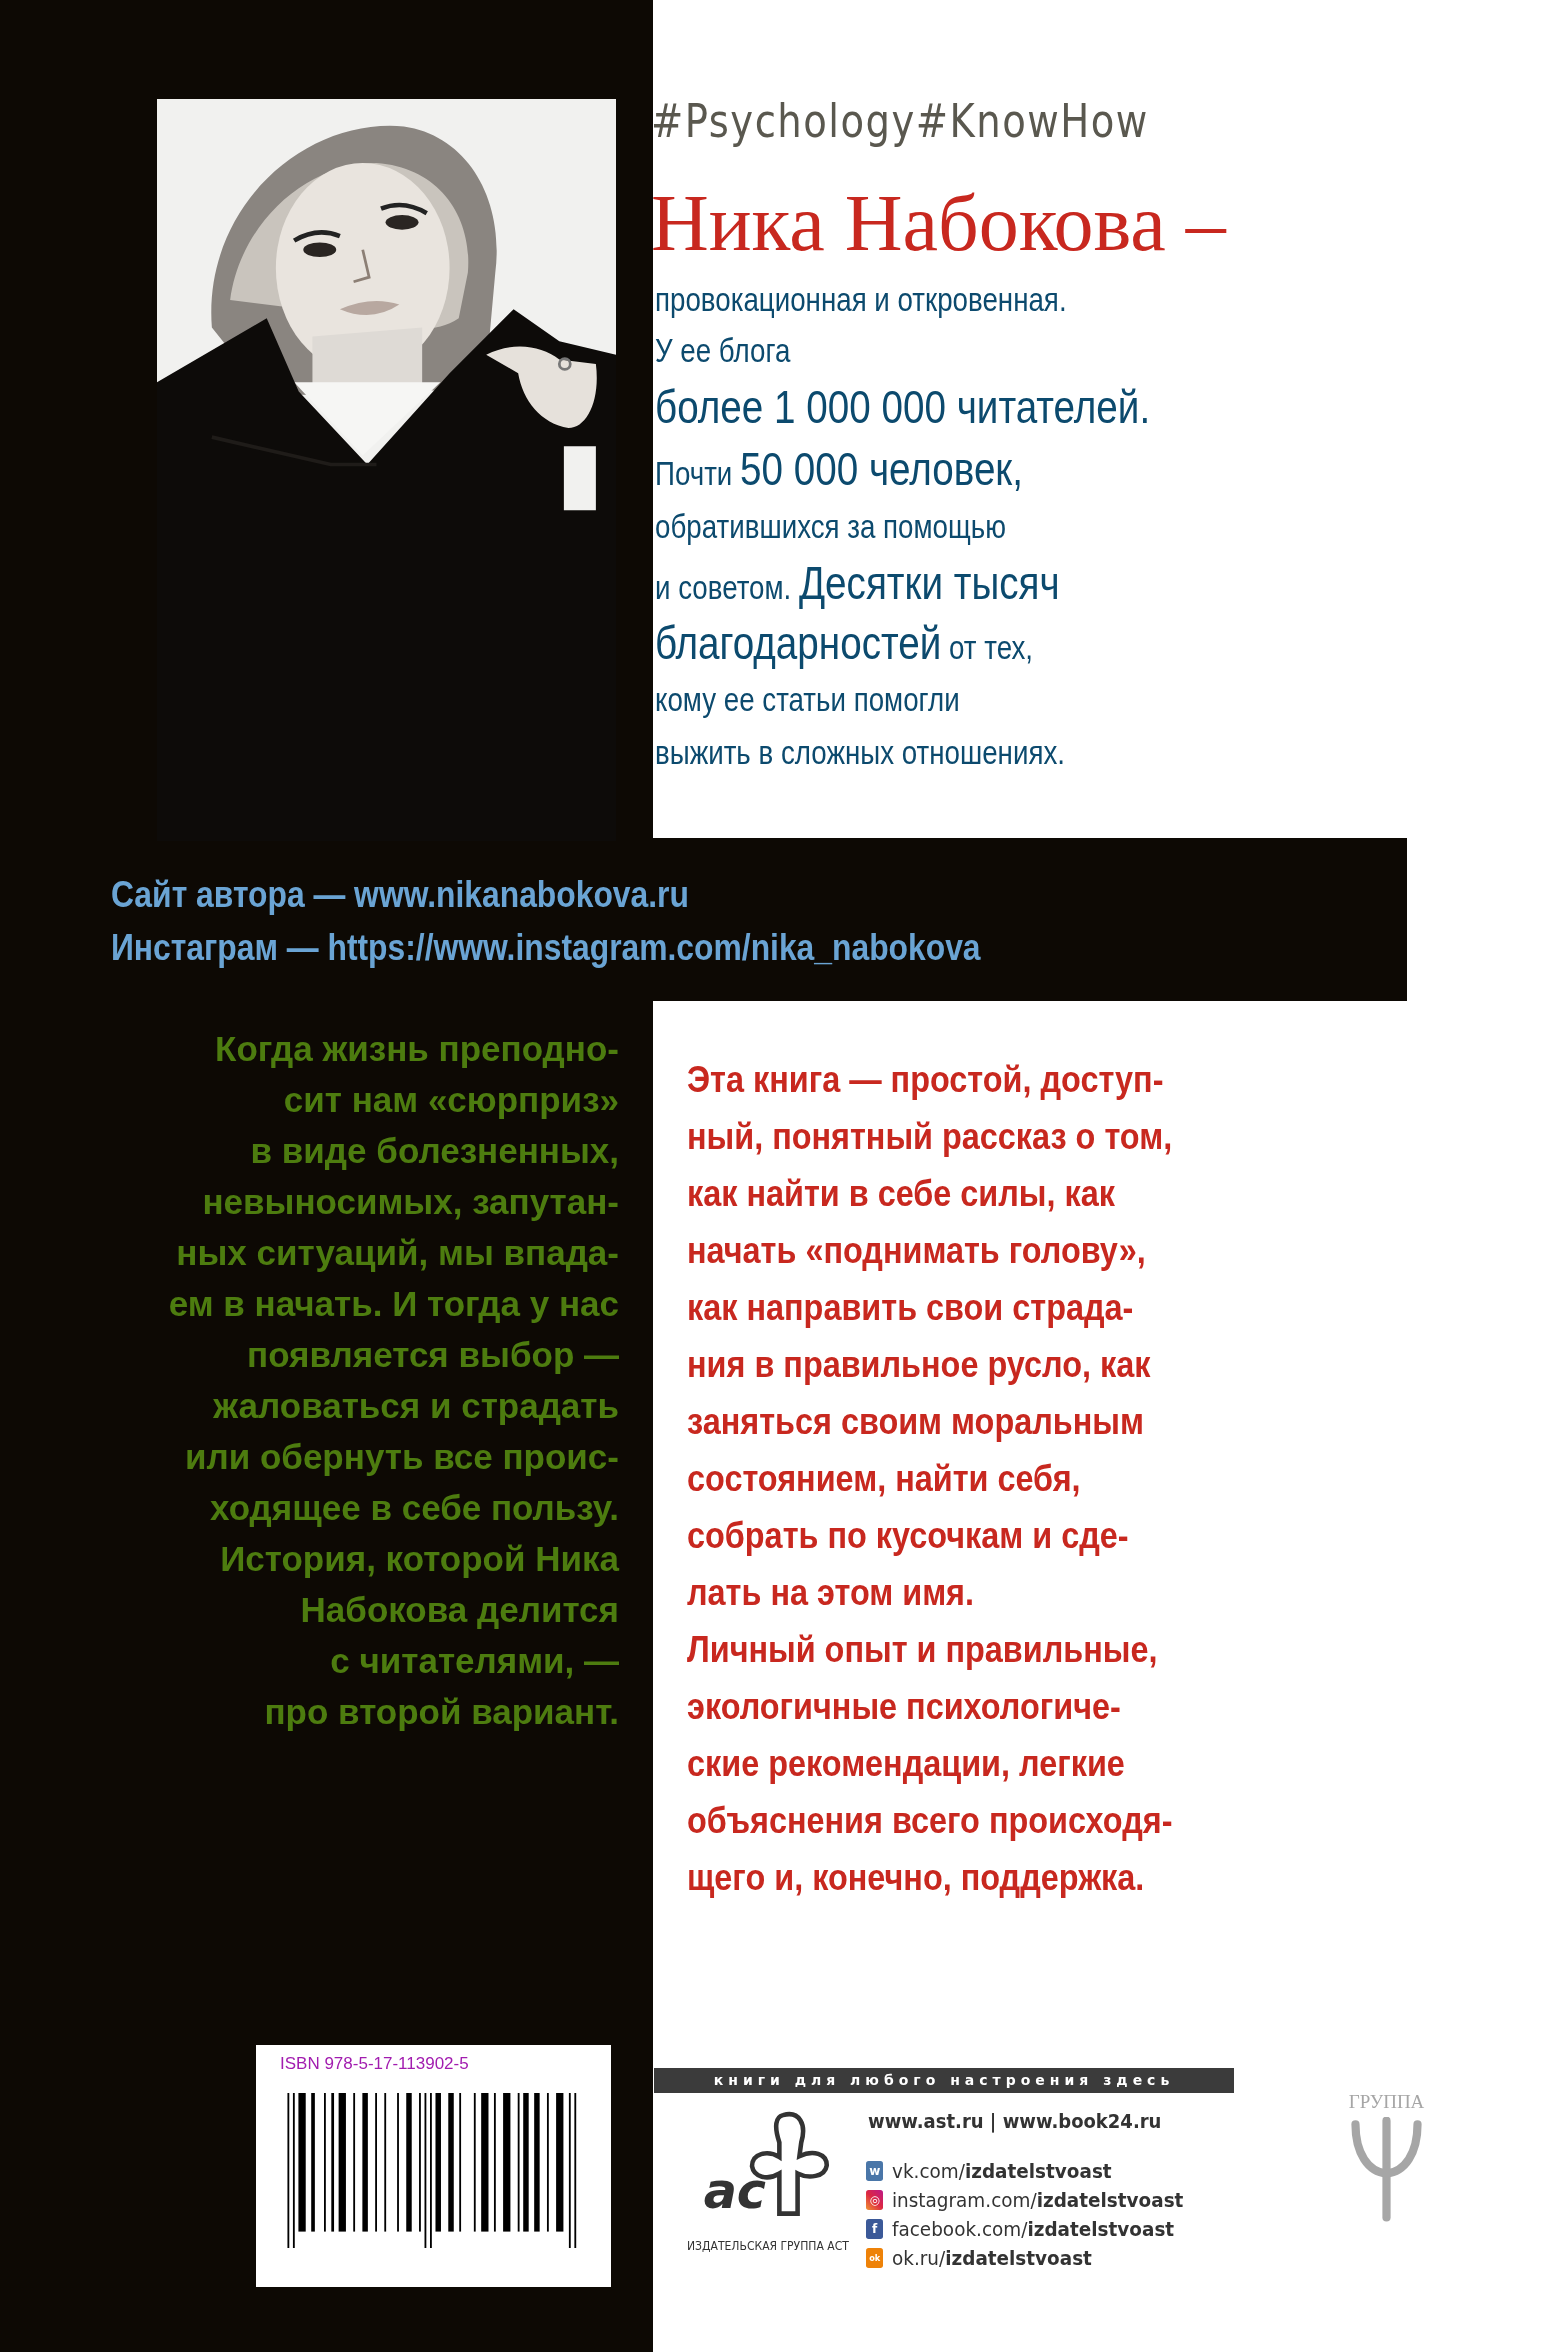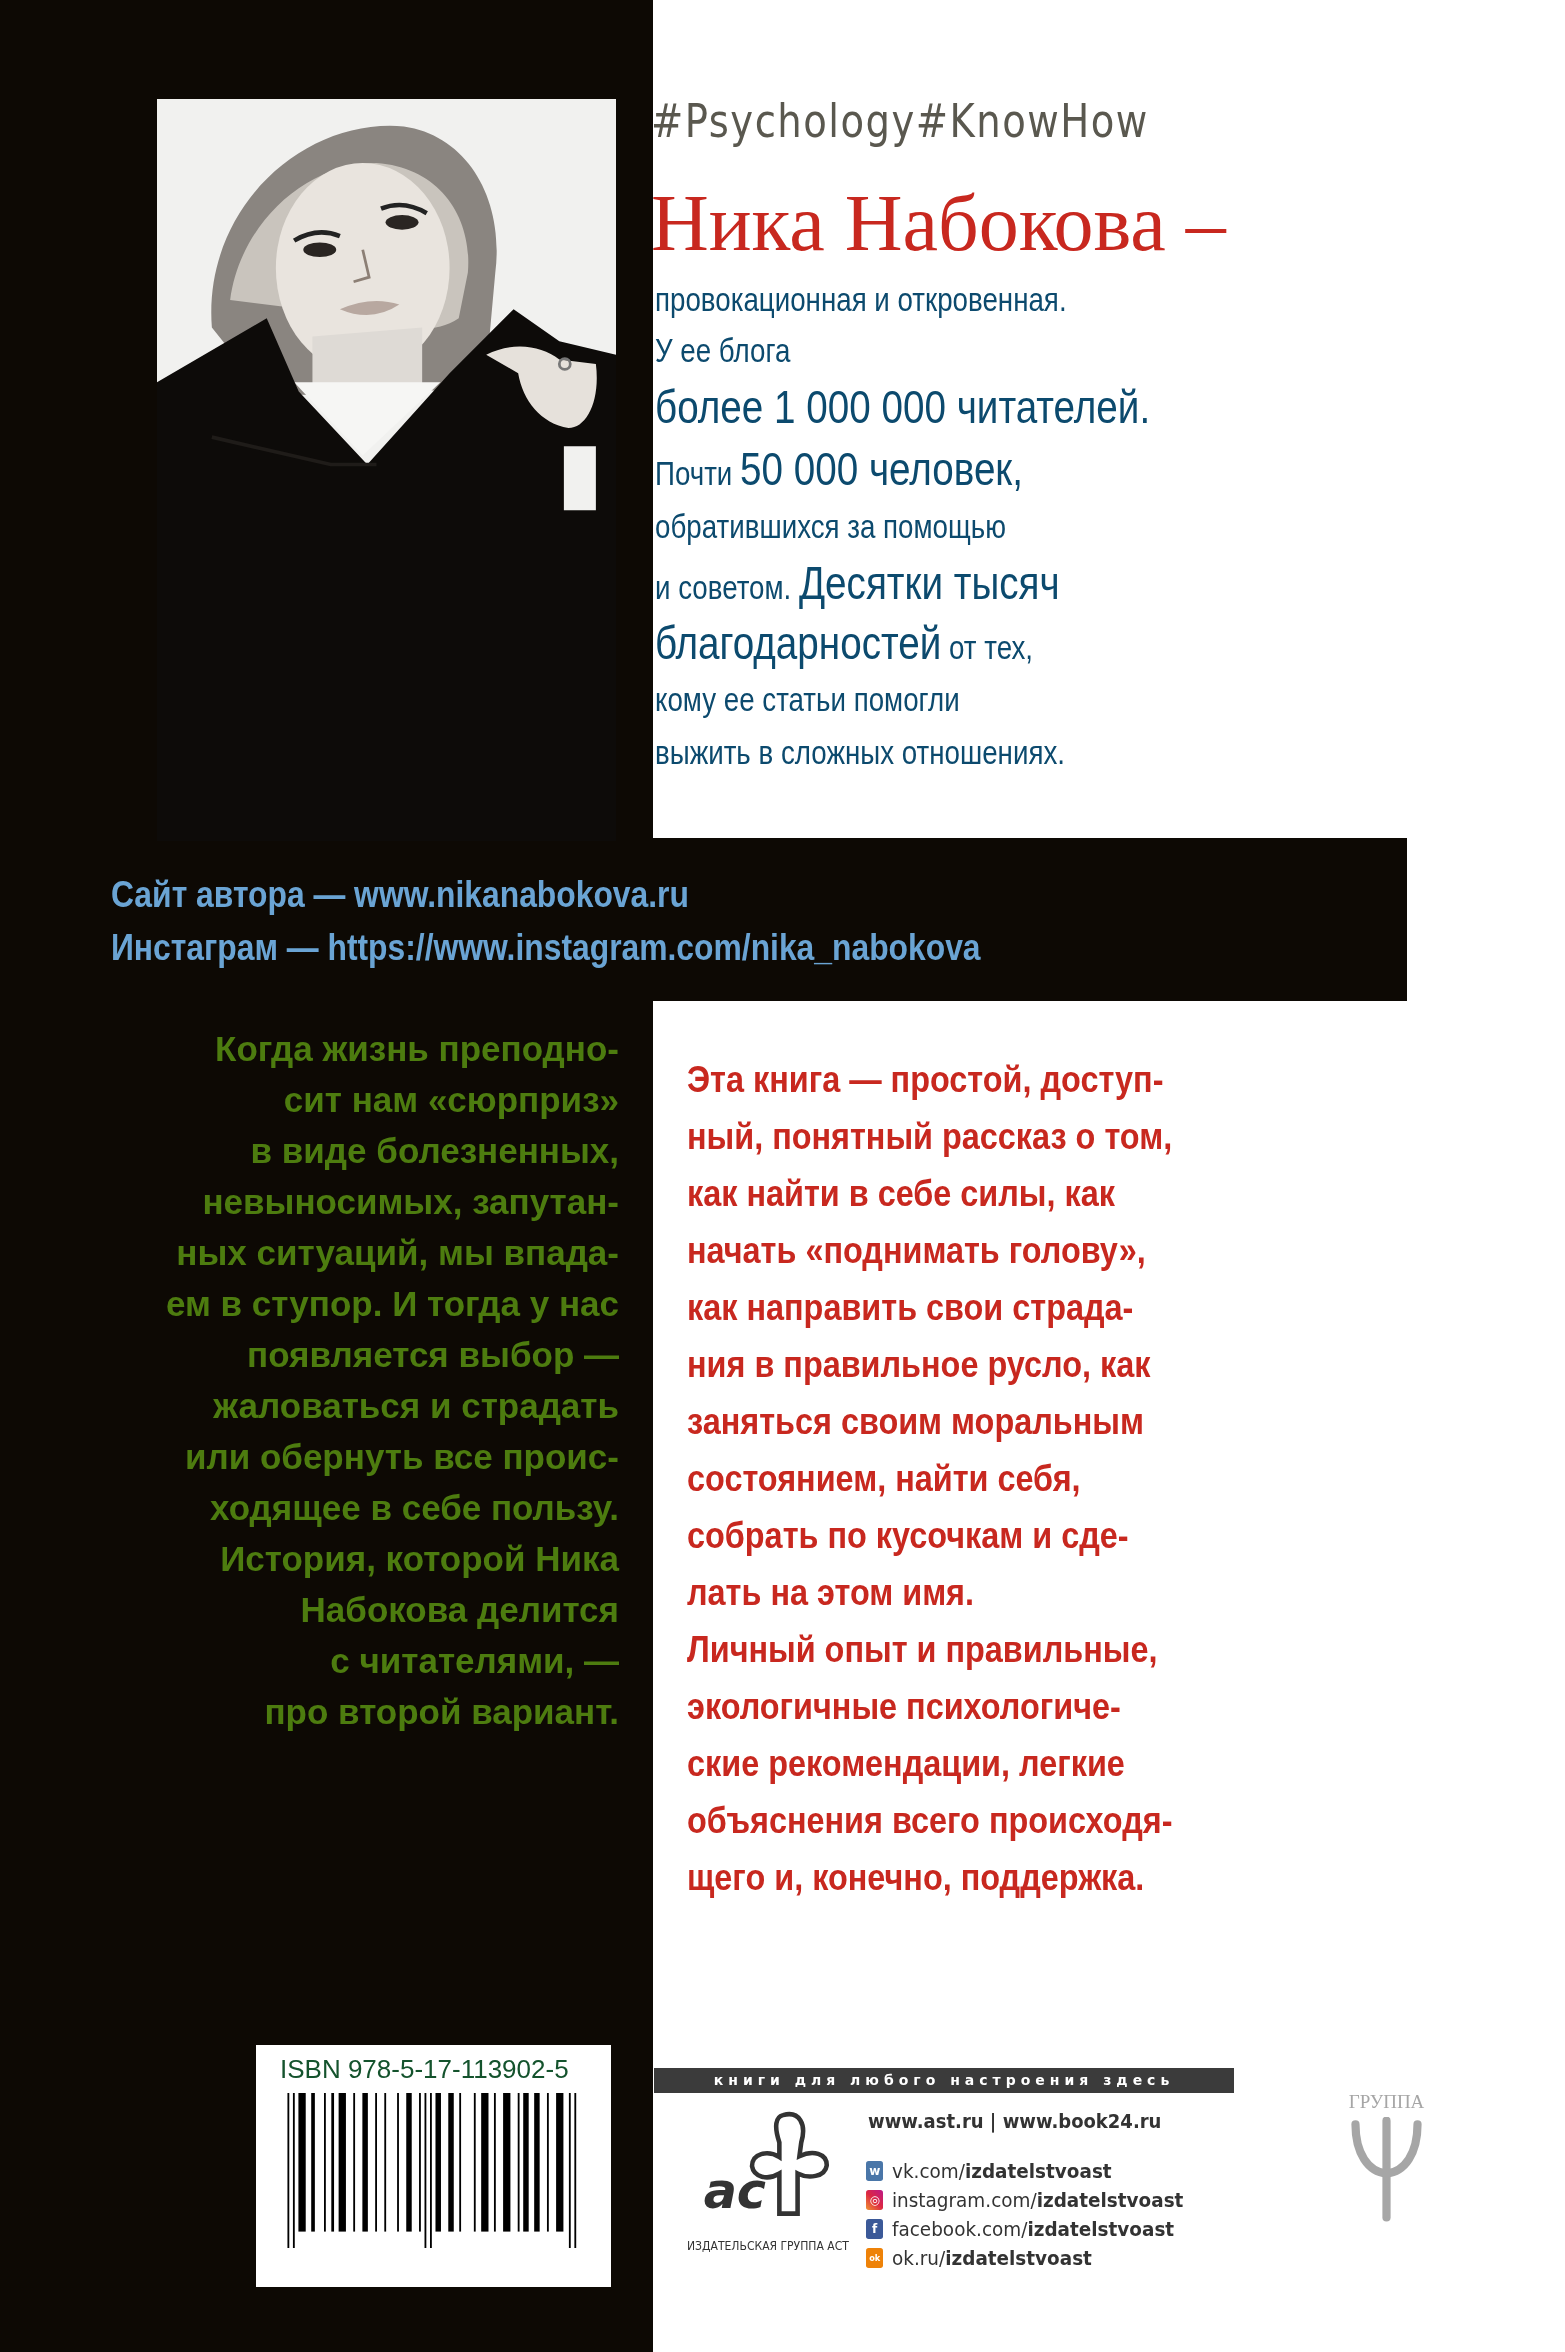--- a/index.html
+++ b/index.html
@@ -32,21 +32,21 @@
     .left-blurb { position: absolute; left: 101px; top: 1023px; width: 518px; color: #4d7c0f; font-weight: bold;
                   font-family: "Liberation Sans", sans-serif; font-size: 35px; line-height: 51px; text-align: right; }
     .left-blurb .line { display: block; white-space: nowrap; }
 
     .right-blurb { position: absolute; left: 687px; top: 1051px; color: #c8281f; font-weight: bold;
                    font-family: "Liberation Sans", sans-serif; font-size: 36px; line-height: 57px; white-space: nowrap; }
     .right-blurb .line { display: block; transform: scaleX(0.9); transform-origin: left center; }
 
     
     .barcode-box { position: absolute; left: 256px; top: 2045px; width: 355px; height: 242px; background: #fff; }
-    .isbn { position: absolute; left: 24px; top: 9.1px; font-family: "Liberation Sans", sans-serif; font-size: 26px; color: #14532d; white-space: nowrap; }
+    .isbn { position: absolute; left: 24px; top: 9.1px; font-family: "Liberation Sans", sans-serif; font-size: 17px; color: #a21caf; white-space: nowrap; }
     .bars { position: absolute; left: 14.6px; top: 48px; width: 318px; height: 155px; }
     .ean { position: absolute; left: 0px; top: 183px; width: 355px; font-family: "Liberation Sans", sans-serif; font-size: 41px;
            color: #111; white-space: nowrap; letter-spacing: 0.9px; padding-left: 9.1px; }
 
     
     .tagline { position: absolute; left: 654px; top: 2068px; width: 580px; height: 25px; background: #3b3b3b; color: #fff;
                font-family: "DejaVu Sans", sans-serif; font-weight: bold; font-size: 14px; letter-spacing: 5px;
                line-height: 25px; text-align: center; white-space: nowrap; }
     .ast-logo { position: absolute; left: 699px; top: 2106px; width: 137px; height: 114px; }
     .ast-caption { position: absolute; left: 687px; top: 2239px; font-family: "DejaVu Sans", sans-serif; font-size: 12.3px; color: #333;
@@ -117,21 +117,21 @@
   <span class="line">Сайт автора — www.nikanabokova.ru</span>
   <span class="line">Инстаграм —  https://www.instagram.com/nika_nabokova</span>
 </div>
 
 <div class="left-blurb">
   <span class="line">Когда жизнь преподно-</span>
   <span class="line">сит нам «сюрприз»</span>
   <span class="line">в виде болезненных,</span>
   <span class="line">невыносимых, запутан-</span>
   <span class="line">ных ситуаций, мы впада-</span>
-  <span class="line">ем в ступор. И тогда у нас</span>
+  <span class="line">ем в начать. И тогда у нас</span>
   <span class="line">появляется выбор —</span>
   <span class="line">жаловаться и страдать</span>
   <span class="line">или обернуть все проис-</span>
   <span class="line">ходящее в себе пользу.</span>
   <span class="line">История, которой Ника</span>
   <span class="line">Набокова делится</span>
   <span class="line">с читателями, —</span>
   <span class="line">про второй вариант.</span>
 </div>
 

